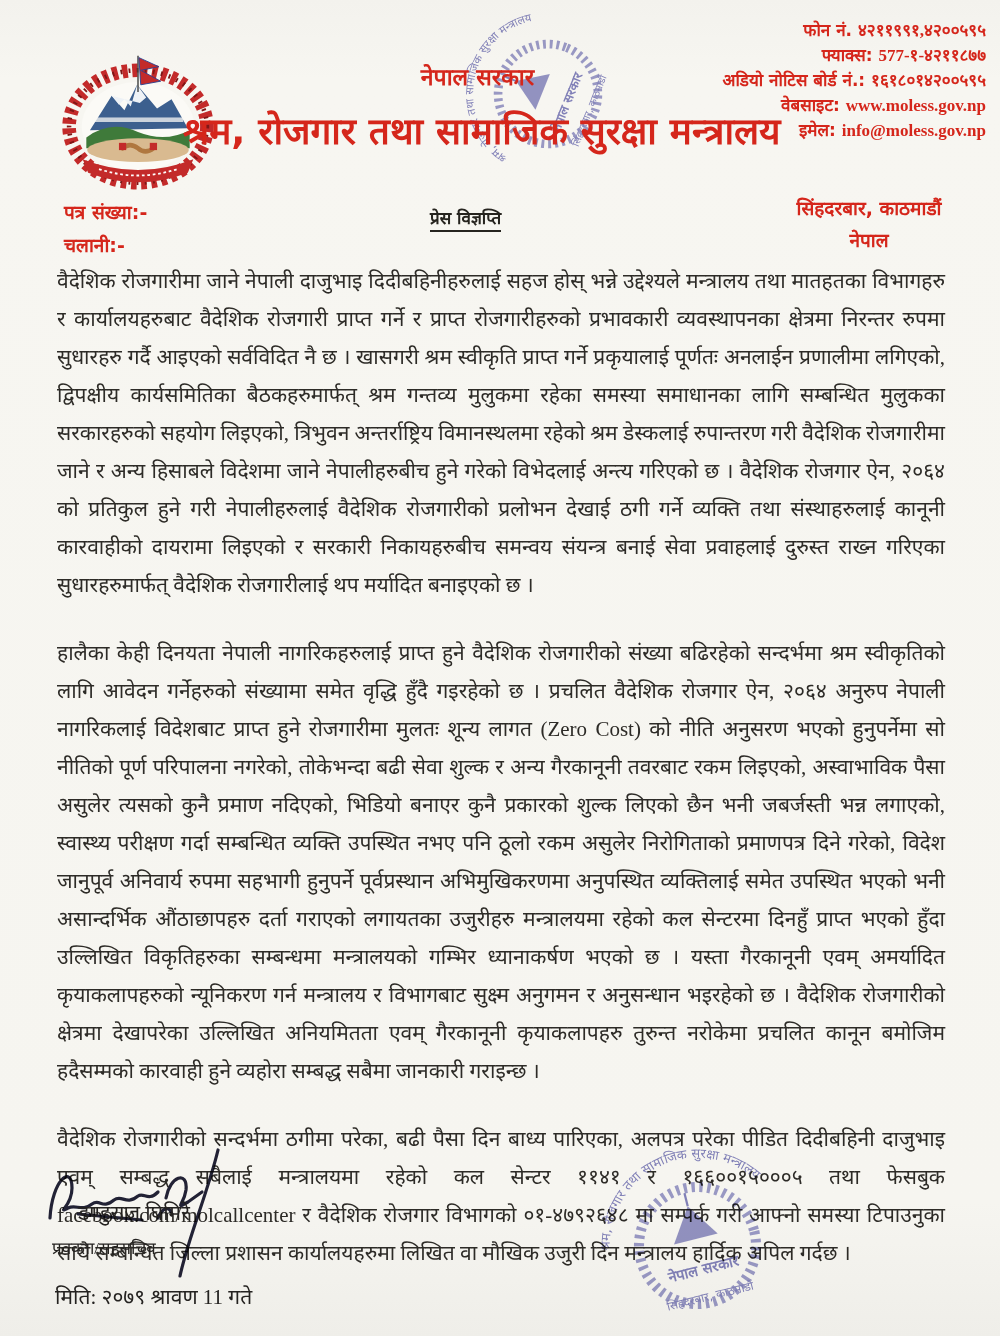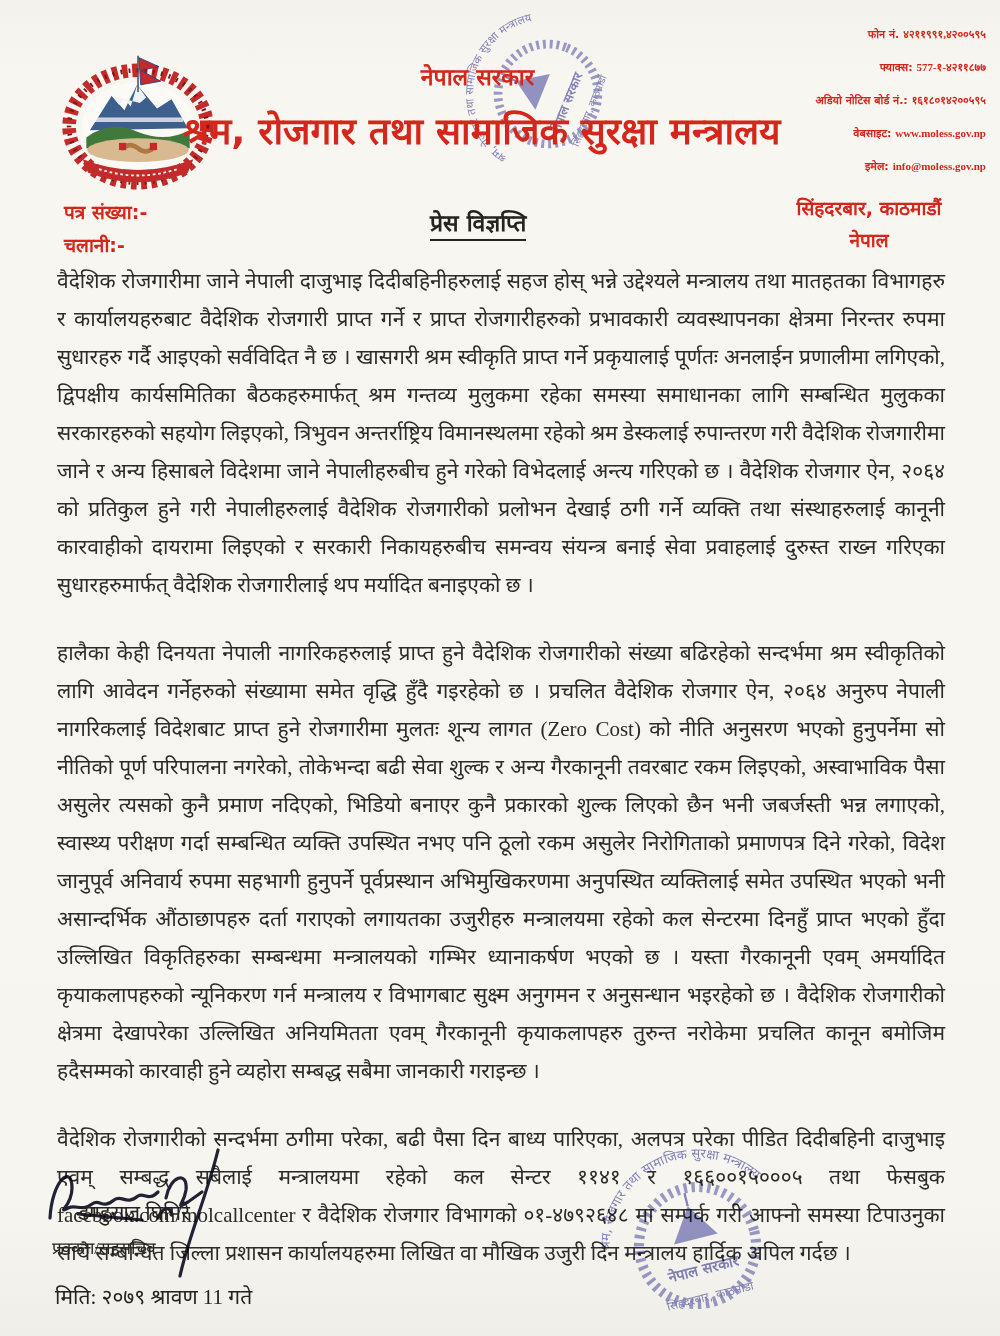--- a/index.html
+++ b/index.html
@@ -8,27 +8,27 @@
     background:linear-gradient(180deg,#f3f2ed 0%,#f7f6f1 6%,#f6f5f0 90%,#efeee9 100%);
     font-family:"Liberation Serif","DejaVu Sans",serif;
   }
   .abs{position:absolute;}
   
   .gov-title{left:390px;top:60px;width:175px;text-align:center;
     font-size:23px;font-weight:bold;color:#d5261b;font-family:"DejaVu Sans",sans-serif;}
   .ministry{left:183px;top:104px;width:620px;font-size:37px;font-weight:bold;color:#d5261b;
     font-family:"DejaVu Sans",sans-serif;white-space:nowrap;}
   .contact{right:14px;top:18px;width:360px;text-align:right;color:#d5261b;
-    font-size:11px;font-weight:bold;line-height:32px;font-family:"DejaVu Sans",sans-serif;}
+    font-size:17px;font-weight:bold;line-height:24px;font-family:"DejaVu Sans",sans-serif;}
   .contact .row{white-space:nowrap;}
   .contact .val{font-family:"Liberation Serif",serif;}
   
   .refs{left:64px;top:196px;color:#d5261b;font-size:19px;font-weight:bold;line-height:33px;
     font-family:"DejaVu Sans",sans-serif;}
-  .press-title{left:430px;top:206px;font-size:23px;font-weight:bold;color:#26241f;
+  .press-title{left:430px;top:206px;font-size:17px;font-weight:bold;color:#26241f;
     border-bottom:2px solid #26241f;padding-bottom:1px;font-family:"DejaVu Sans",sans-serif;}
   .place{right:26px;top:192px;width:210px;text-align:center;color:#d5261b;
     font-size:19px;font-weight:bold;line-height:32px;font-family:"DejaVu Sans",sans-serif;}
   
   .body-text{left:57px;top:250px;width:888px;font-size:21px;line-height:38px;
     text-align:justify;color:#2d2b27;}
   .body-text p{margin:12px 0 30px 0;}
   
   .sig-svg{left:42px;top:1140px;mix-blend-mode:multiply;}
   .sig-name{left:52px;top:1198px;font-size:21px;color:#242220;padding-left:26px;}

